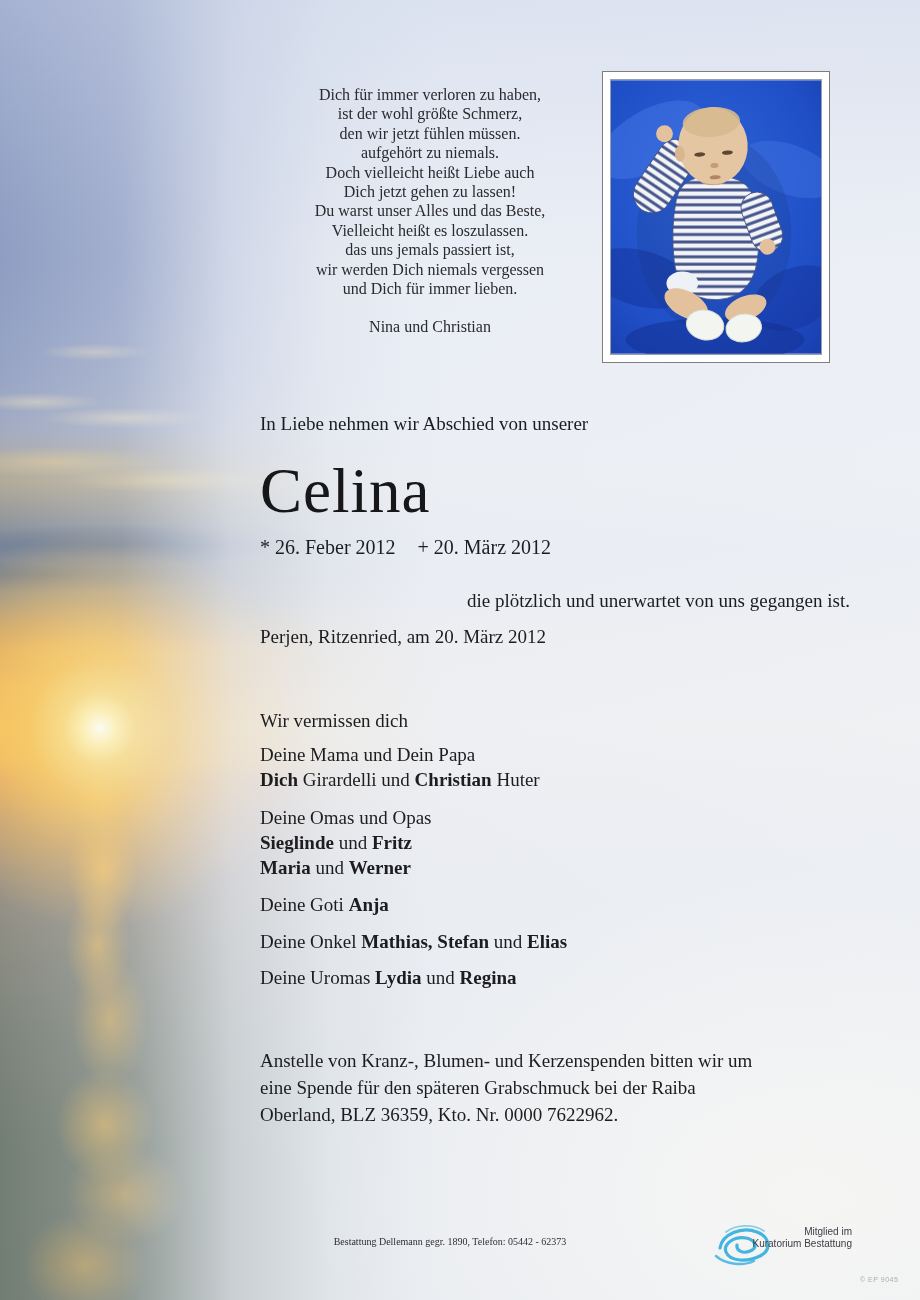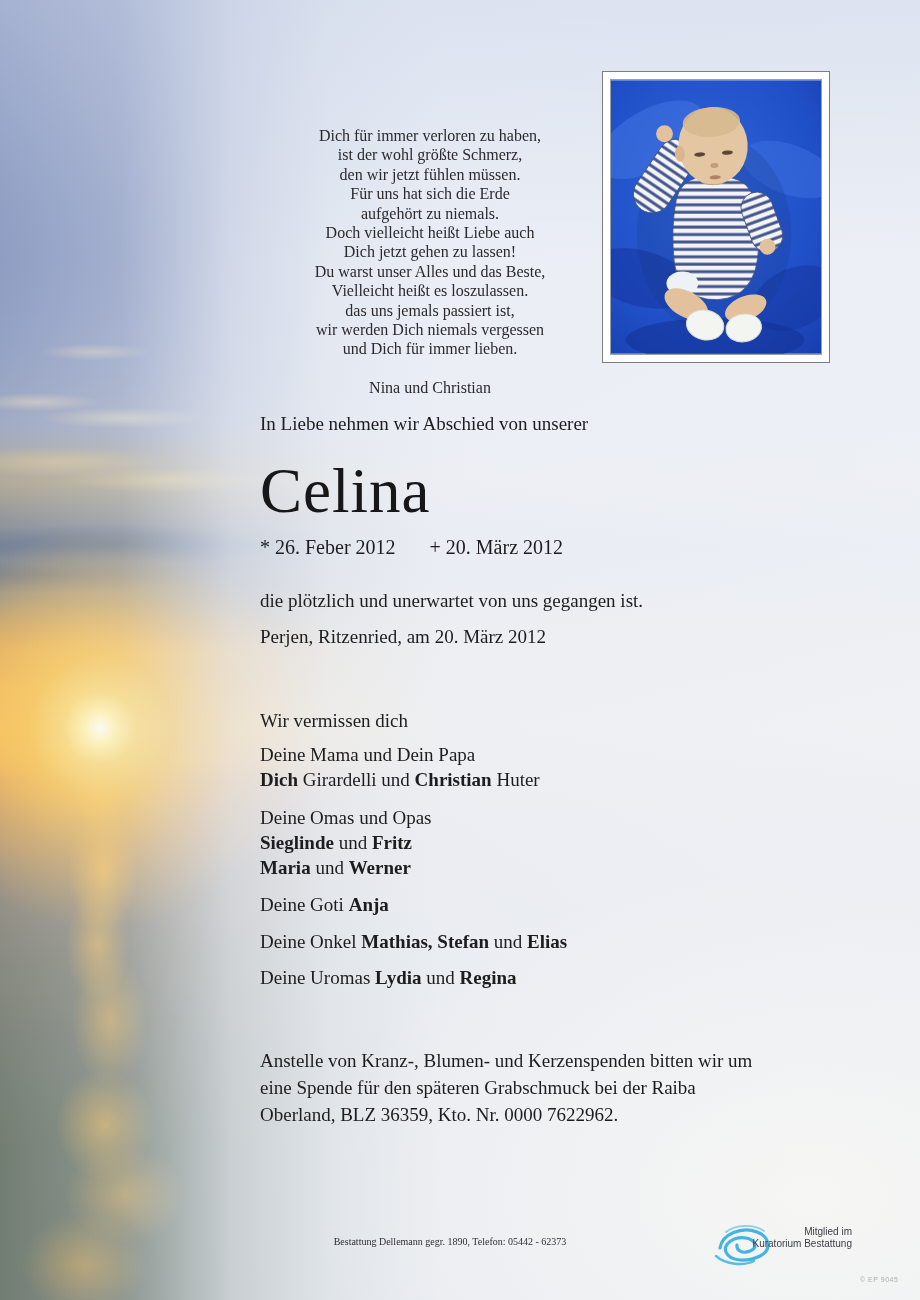--- a/index.html
+++ b/index.html
@@ -44,36 +44,36 @@
       
       linear-gradient(to bottom,
         #8c9ac0 0%, #8c9bc1 16%, #92a0c4 24%, #98a5c4 29%,
         #a2abc2 33%, #b3ab98 37%, #7e8a9e 42%, #97958f 46%,
         #d8ae72 50%, #eec077 54%, #f4c873 56%, #edbb74 58.5%,
         #d3a67e 60%, #b29c8b 63%, #9c948a 67%, #8b8c82 73%,
         #7d847b 80%, #737e73 88%, #717c73 100%);
   }
   
   .poem { position:absolute; left:270px; top:85px; width:320px; text-align:center;
-          font-size:16px; line-height:19.4px; color:#2a2a2e;margin-top:41px; }
+          font-size:16px; line-height:19.4px; color:#2a2a2e; }
   .poem-signature { margin-top:19px; }
   
   .photo-frame { position:absolute; left:602px; top:71px; width:228px; height:292px;
                  background:#ffffff; border:1px solid #7e7e7e; padding:7px; box-sizing:border-box; margin:0; }
   .photo-inner { width:100%; height:100%; border:1px solid #98a0a8; box-sizing:border-box; overflow:hidden; }
   .photo-inner svg { display:block; width:100%; height:100%; }
   
   .content { position:absolute; left:260px; top:411px; width:590px; font-size:19px; }
   .content .line, .content p, .content h1 { margin:0; white-space:nowrap; }
   .intro { line-height:25px; }
   .name { font-size:63px; line-height:66px; font-weight:normal; margin-top:22px !important;
           letter-spacing:1px; color:#17171a; }
   .dates { font-size:20px; line-height:26px; margin-top:10px !important; }
-  .dates .death { margin-left:34px; }
-  .passing { margin-top:28px !important; line-height:26px; }
+  .dates .death { margin-left:22px; }
+  .passing { margin-top:28px !important; line-height:26px;text-align:right; }
   .farewell { margin-top:21px !important; line-height:27px; }
   .place-date { margin-top:10px !important; line-height:26px; }
   .miss-heading { margin-top:58px !important; line-height:25px; }
   .group { margin-top:12px; line-height:25px; }
   .group.parents { margin-top:9px; }
   .group.grandparents { margin-top:13px; }
   .group.uromas { margin-top:11px; }
   .donation { margin-top:57px !important; line-height:27px; }
   b { font-weight:bold; }
   
@@ -90,21 +90,20 @@
 </head>
 <body>
 
 <div class="page">
   <div class="bg"></div>
 
   <div class="poem">
     <div class="poem-line">Dich für immer verloren zu haben,</div>
     <div class="poem-line">ist der wohl größte Schmerz,</div>
     <div class="poem-line">den wir jetzt fühlen müssen.</div>
-    <div class="poem-line">Für uns hat sich die Erde</div>
     <div class="poem-line">aufgehört zu niemals.</div>
     <div class="poem-line">Doch vielleicht heißt Liebe auch</div>
     <div class="poem-line">Dich jetzt gehen zu lassen!</div>
     <div class="poem-line">Du warst unser Alles und das Beste,</div>
     <div class="poem-line">Vielleicht heißt es loszulassen.</div>
     <div class="poem-line">das uns jemals passiert ist,</div>
     <div class="poem-line">wir werden Dich niemals vergessen</div>
     <div class="poem-line">und Dich für immer lieben.</div>
     <div class="poem-signature">Nina und Christian</div>
   </div>

